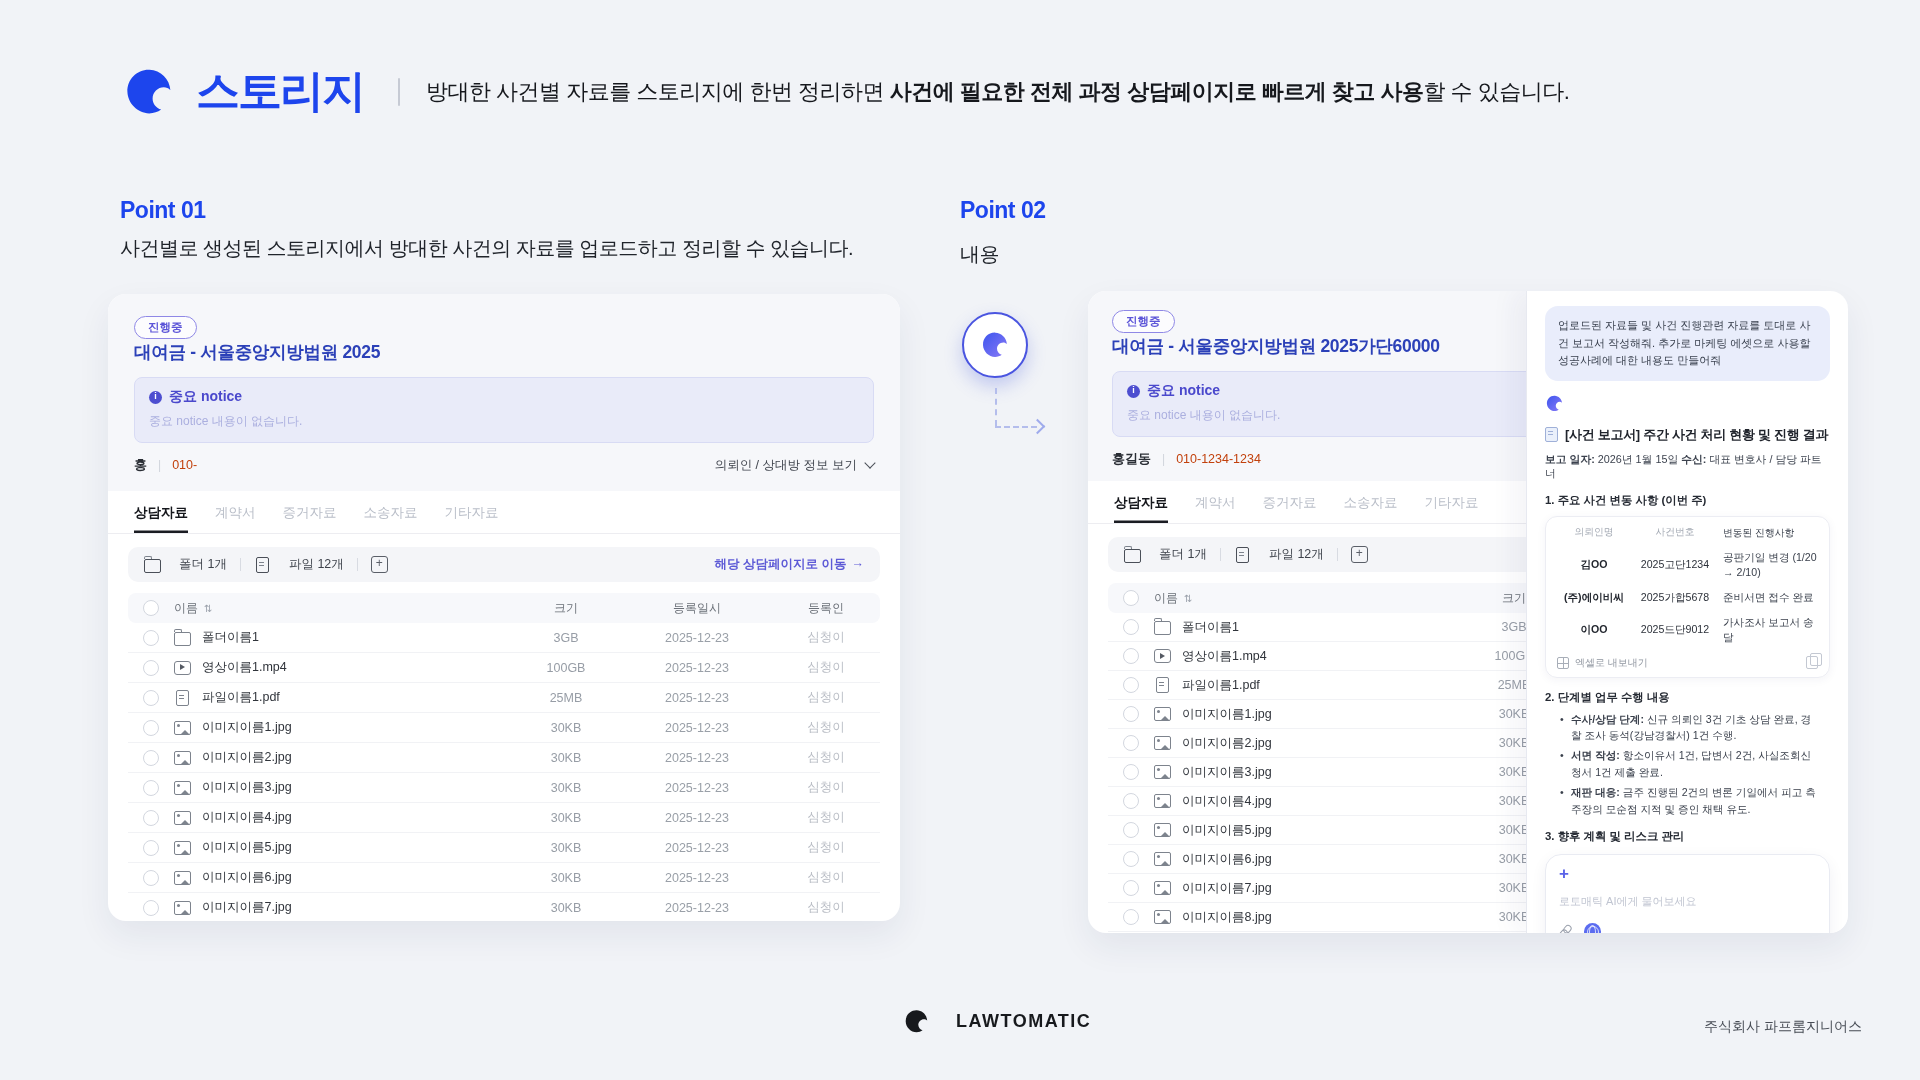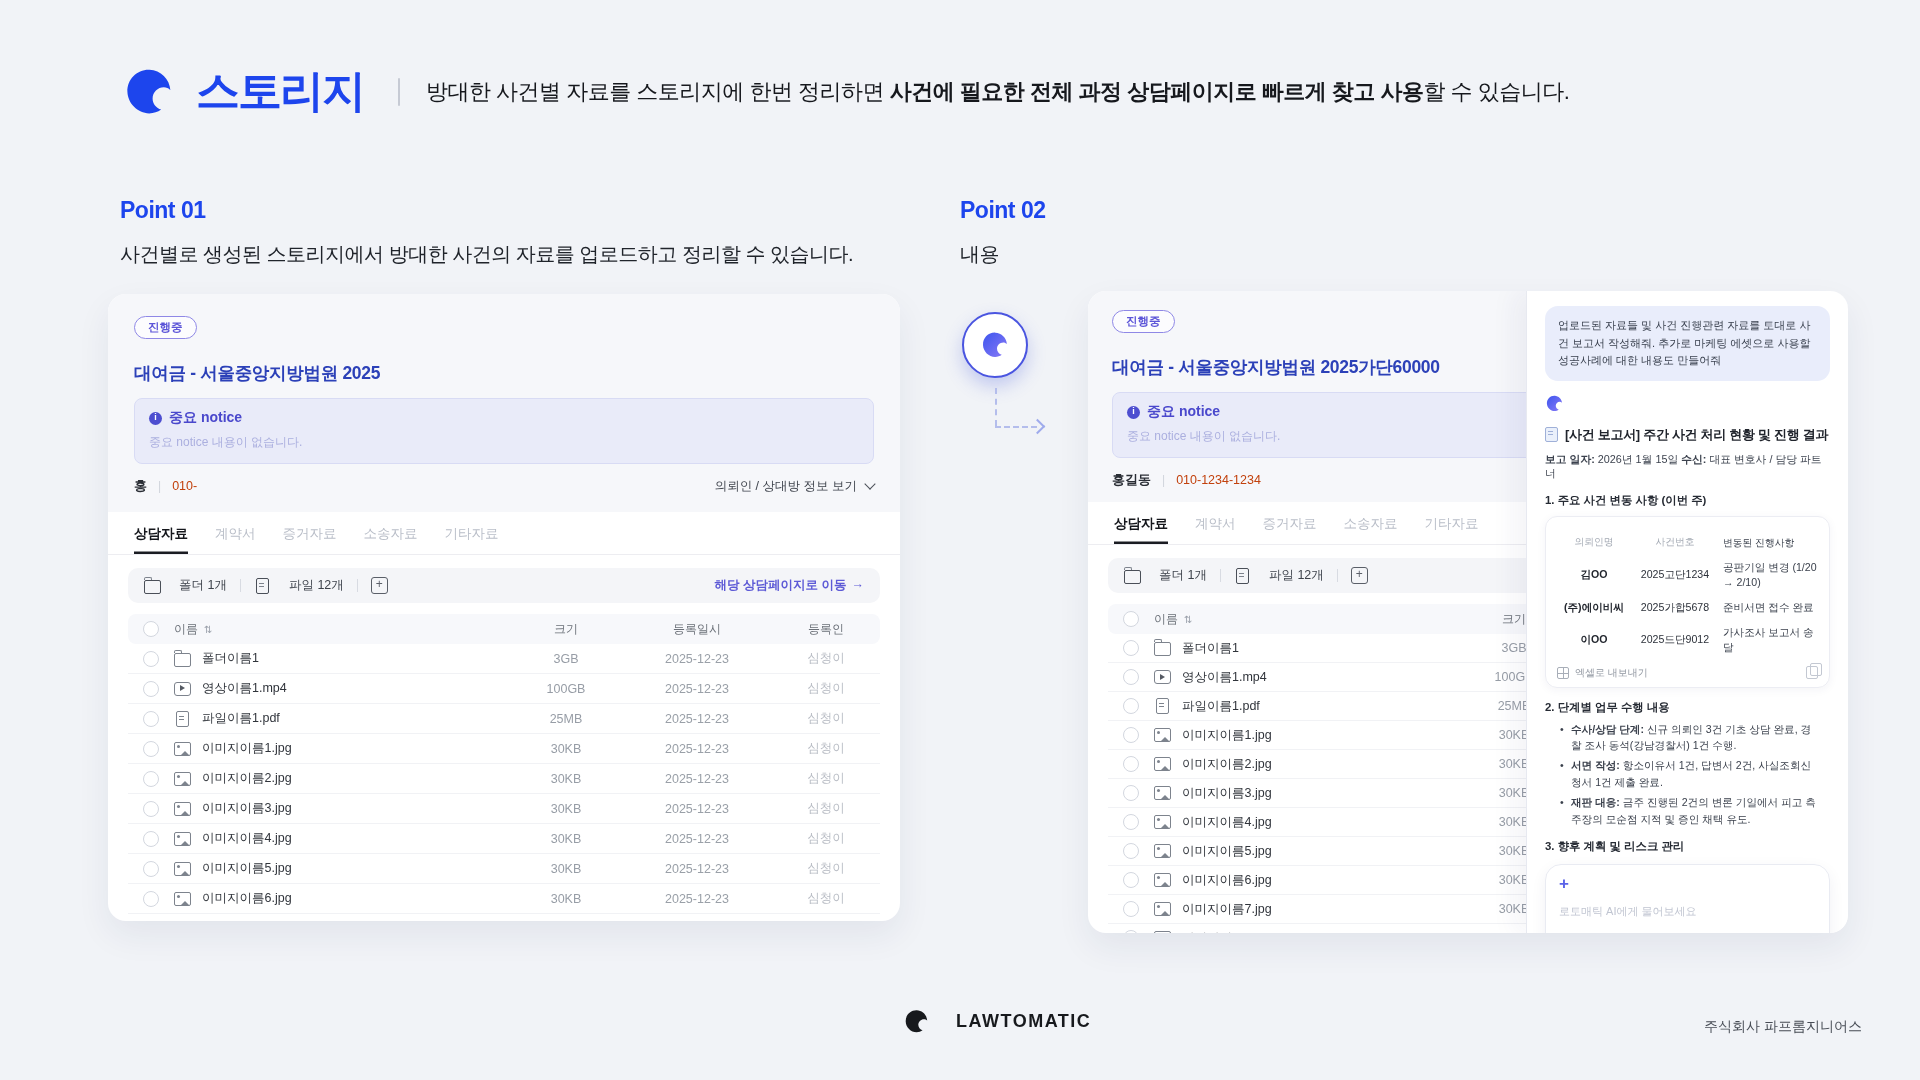--- a/index.html
+++ b/index.html
@@ -21,21 +21,21 @@
   
   .card{position:absolute;background:#fff;border-radius:18px;overflow:hidden;
         box-shadow:0 14px 34px rgba(30,40,90,.07);}
   .card.left{left:108px;top:294px;width:792px;height:627px;}
   .card.right{left:1088px;top:291px;width:760px;height:642px;}
 
   .card-head{background:#f6f7fa;padding:22px 26px 17px;}
   .card.right .card-head{padding:19px 24px 13px;}
   .badge{display:inline-block;padding:3px 13px;border:1px solid #8f88e6;color:#5c55d8;
          border-radius:999px;font-size:11.5px;font-weight:700;background:#fcfcfe;}
-  .case-title{margin-top:22px;font-size:17.5px;font-weight:800;color:#2c41b8;letter-spacing:-0.3px;}
+  .case-title{margin-top:1px;font-size:17.5px;font-weight:800;color:#2c41b8;letter-spacing:-0.3px;}
   .notice{margin-top:13px;background:#e9ebf9;border:1px solid #d8dbf4;border-radius:8px;padding:10px 14px 12px;}
   .notice-top{display:flex;align-items:center;gap:7px;}
   .info-ico{width:13px;height:13px;border-radius:50%;background:#4d4ed0;position:relative;flex:none;}
   .info-ico::before{content:"i";position:absolute;left:0;right:0;top:0.5px;text-align:center;
                     color:#fff;font-size:9px;font-weight:700;font-style:normal;}
   .notice-title{font-size:14px;font-weight:800;color:#4a48cc;}
   .notice-body{margin-top:7px;font-size:12px;color:#abafdf;}
   .client-row{margin-top:13px;display:flex;align-items:center;font-size:13px;}
   .client-name{font-weight:700;color:#2a2e35;}
   .pipe{color:#d0d4dc;margin:0 11px;font-size:12px;}
@@ -96,21 +96,21 @@
       padding:15px 18px 14px;border-radius:0 18px 18px 0;box-sizing:border-box;}
   .bubble{background:#e9edfb;border-radius:13px;padding:11px 13px;font-size:11px;line-height:1.6;color:#39404e;}
   .blob-small{width:19px;height:19px;margin-top:13px;}
   .rtitle-row{margin-top:9px;display:flex;align-items:center;gap:7px;}
   .doc-ico{width:11px;height:13px;border:1.3px solid #9fb0d8;border-radius:2px;background:#eaf0fb;position:relative;flex:none;}
   .doc-ico::before{content:"";position:absolute;left:2px;top:3px;width:5px;height:1px;background:#9fb0d8;box-shadow:0 3px 0 #9fb0d8;}
   .rtitle{font-size:13px;font-weight:800;color:#20242c;letter-spacing:-0.3px;}
   .rmeta{margin-top:9px;font-size:10.8px;color:#3c424e;}
   .rmeta b{font-weight:800;}
   .rsec{margin-top:12px;font-size:11.4px;font-weight:800;color:#262b34;}
-  .rtable{margin-top:8px;border:1px solid #ecedf3;border-radius:12px;padding:19px 11px 7px;
+  .rtable{margin-top:8px;border:1px solid #ecedf3;border-radius:12px;padding:9px 11px 7px;
           box-shadow:0 2px 10px rgba(30,40,90,.05);}
   .rt-head{display:flex;font-size:9.8px;color:#a4aab4;padding-bottom:6px;}
   .rt-row{display:flex;align-items:center;font-size:10.6px;padding:5px 0;}
   .rt-c1{width:74px;text-align:center;font-weight:800;color:#23272f;flex:none;}
   .rt-c2{width:88px;text-align:center;color:#2c313a;flex:none;}
   .rt-c3{flex:1;color:#3a404c;line-height:1.4;padding-left:4px;}
   .rt-head .rt-c1,.rt-head .rt-c2{font-weight:400;color:#a4aab4;}
   .rt-foot{display:flex;align-items:center;margin-top:6px;color:#8e949e;font-size:10px;gap:6px;}
   .grid-ico{width:10px;height:10px;border:1.2px solid #a8aeb8;border-radius:2px;position:relative;flex:none;}
   .grid-ico::before{content:"";position:absolute;left:50%;top:0;bottom:0;width:1.2px;background:#a8aeb8;}
@@ -169,21 +169,21 @@
   <div class="page-header">
     <svg class="logo-mark" viewBox="0 0 24 24">
         <use href="#blobPath" fill="#1d45ed"></use>
       </svg>
     <div class="page-title">스토리지</div>
     <div class="vdiv"></div>
     <div class="page-desc"><span>방대한 사건별 자료를 스토리지에 한번 정리하면 </span><b>사건에 필요한 전체 과정 상담페이지로 빠르게 찾고 사용</b><span>할 수 있습니다.</span></div>
   </div>
 
   <div class="point-label" style="left:120px;top:197px;">Point 01</div>
-  <div class="point-desc" style="left:120px;top:241px;">사건별로 생성된 스토리지에서 방대한 사건의 자료를 업로드하고 정리할 수 있습니다.</div>
+  <div class="point-desc" style="left:120px;top:235px;">사건별로 생성된 스토리지에서 방대한 사건의 자료를 업로드하고 정리할 수 있습니다.</div>
   <div class="point-label" style="left:960px;top:197px;">Point 02</div>
   <div class="point-desc" style="left:960px;top:241px;">내용</div>
 
   <div class="card left">
     <div class="card-head">
       <span class="badge">진행중</span>
       <div class="case-title">대여금 - 서울중앙지방법원 2025</div>
       <div class="notice">
         <div class="notice-top">
           <span class="info-ico"></span>

